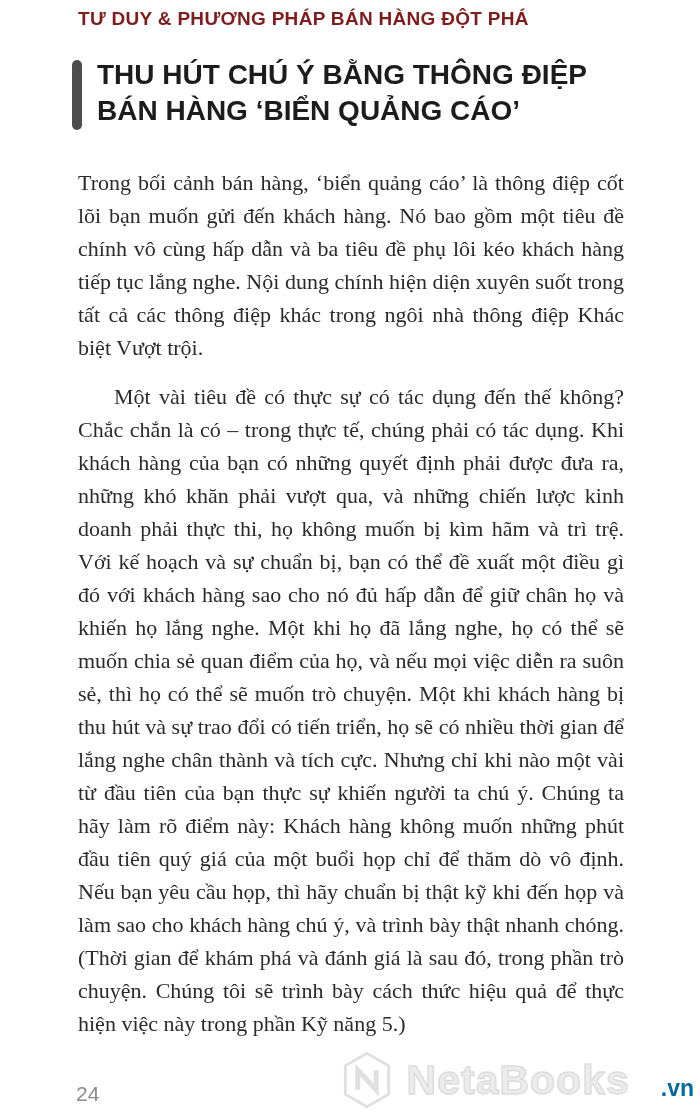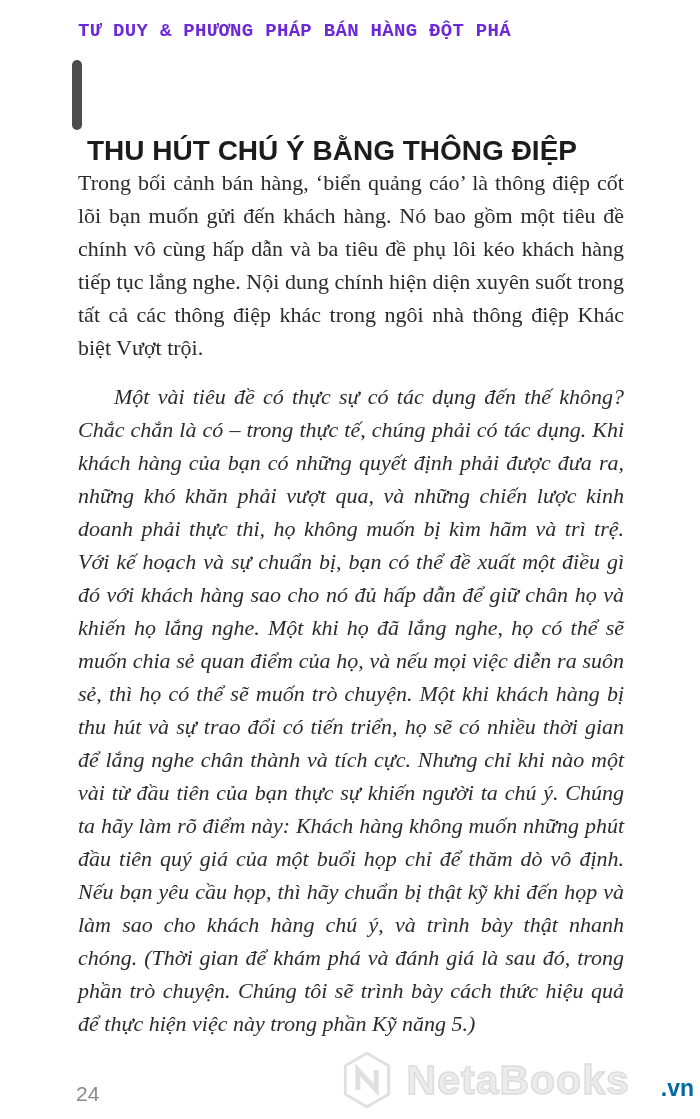--- a/index.html
+++ b/index.html
@@ -11,35 +11,34 @@
     position: relative;
     width: 700px;
     height: 1119px;
     background: #ffffff;
     overflow: hidden;
     font-family: "Liberation Serif", "DejaVu Serif", serif;
   }
   .running-header {
     position: absolute;
     left: 78px;
-    top: 20px;
-    font-family: Liberation Mono, monospace;
+    top: 8px;
+    font-family: Liberation Sans, sans-serif;
     font-size: 19px;
     font-weight: 700;
     letter-spacing: 0.3px;
-    color: #6d28d9;
+    color: #7f1d1d;
     white-space: nowrap;
   }
   .title-block {
     position: absolute;
     left: 72px;
     top: 57px;
     display: flex;
     align-items: stretch;
-    flex-direction: column;
   }
   .title-bar {
     width: 10px;
     min-height: 70px;
     background: #4d4d4d;
     border-radius: 5px;
     margin-top: 3px;
     margin-bottom: 3px;
   }
   .title-text {
@@ -60,21 +59,20 @@
     line-height: 33px;
     color: #2b2b2b;
     text-align: justify;
   }
   .body-text p {
     margin: 16px;
   }
   .body-text p + p {
     margin-top: 5px;
     text-indent: 36px;
-    font-style: italic;
   }
   .page-number {
     position: absolute;
     left: 76px;
     bottom: 13px;
     font-family: "Liberation Sans", sans-serif;
     font-size: 21px;
     color: #8a8a8a;
   }
   .watermark {
@@ -114,20 +112,21 @@
 <body>
 
 <div class="page">
 
   <div class="running-header">TƯ DUY &amp; PHƯƠNG PHÁP BÁN HÀNG ĐỘT PHÁ</div>
 
   <div class="title-block">
     <div class="title-bar"></div>
     <div class="title-text">
       <div>THU HÚT CHÚ Ý BẰNG THÔNG ĐIỆP</div>
+      <div>BÁN HÀNG ‘BIỂN QUẢNG CÁO’</div>
     </div>
   </div>
 
   <div class="body-text">
     <p>Trong bối cảnh bán hàng, ‘biển quảng cáo’ là thông điệp cốt lõi bạn muốn gửi đến khách hàng. Nó bao gồm một tiêu đề chính vô cùng hấp dẫn và ba tiêu đề phụ lôi kéo khách hàng tiếp tục lắng nghe. Nội dung chính hiện diện xuyên suốt trong tất cả các thông điệp khác trong ngôi nhà thông điệp Khác biệt Vượt trội.</p>
     <p>Một vài tiêu đề có thực sự có tác dụng đến thế không? Chắc chắn là có – trong thực tế, chúng phải có tác dụng. Khi khách hàng của bạn có những quyết định phải được đưa ra, những khó khăn phải vượt qua, và những chiến lược kinh doanh phải thực thi, họ không muốn bị kìm hãm và trì trệ. Với kế hoạch và sự chuẩn bị, bạn có thể đề xuất một điều gì đó với khách hàng sao cho nó đủ hấp dẫn để giữ chân họ và khiến họ lắng nghe. Một khi họ đã lắng nghe, họ có thể sẽ muốn chia sẻ quan điểm của họ, và nếu mọi việc diễn ra suôn sẻ, thì họ có thể sẽ muốn trò chuyện. Một khi khách hàng bị thu hút và sự trao đổi có tiến triển, họ sẽ có nhiều thời gian để lắng nghe chân thành và tích cực. Nhưng chỉ khi nào một vài từ đầu tiên của bạn thực sự khiến người ta chú ý. Chúng ta hãy làm rõ điểm này: Khách hàng không muốn những phút đầu tiên quý giá của một buổi họp chỉ để thăm dò vô định. Nếu bạn yêu cầu họp, thì hãy chuẩn bị thật kỹ khi đến họp và làm sao cho khách hàng chú ý, và trình bày thật nhanh chóng. (Thời gian để khám phá và đánh giá là sau đó, trong phần trò chuyện. Chúng tôi sẽ trình bày cách thức hiệu quả để thực hiện việc này trong phần Kỹ năng 5.)</p>
   </div>
 
   <div class="page-number">24</div>
 

